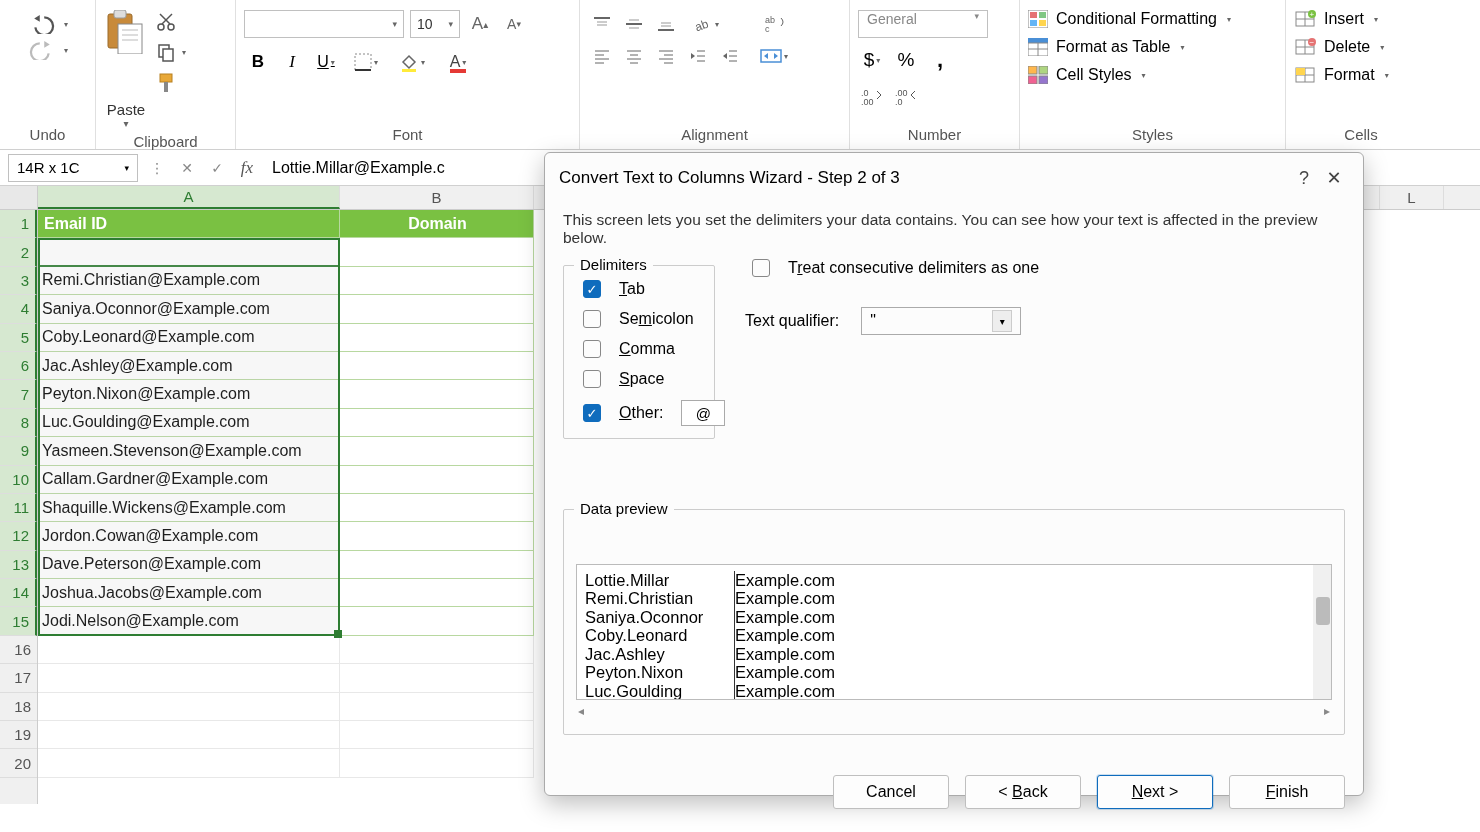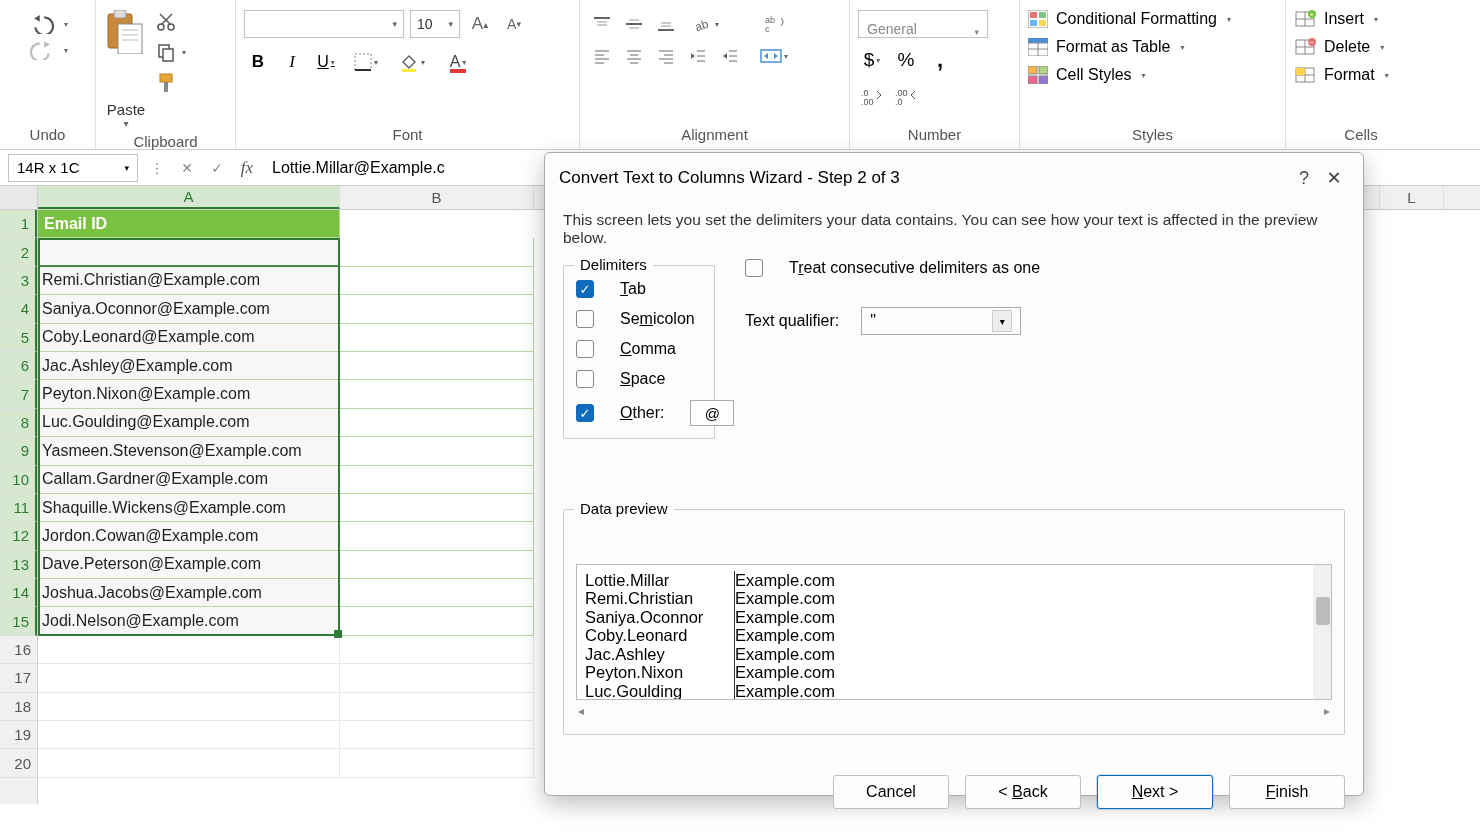--- a/index.html
+++ b/index.html
@@ -29,21 +29,21 @@
 .font-name { width: 160px; }
 .font-size { width: 50px; }
 .btn { width: 28px; height: 28px; display: flex; align-items: center; justify-content: center; cursor: pointer; }
 .split-caret { font-size: 8px; color: #666; padding-left: 2px; }
 
 .align-grid { display: grid; grid-template-columns: repeat(3, 28px); gap: 4px; }
 .align-col2 { display: flex; flex-direction: column; gap: 10px; padding-top: 6px; }
 .align-row { display: flex; gap: 4px; }
 
 .num-col { display: flex; flex-direction: column; gap: 8px; padding-top: 6px; }
-.num-combo { width: 130px; height: 28px; border: 1px solid #c0c0c0; display: flex; align-items: flex-end; padding: 0 8px; color: #888; }
+.num-combo { width: 130px; height: 28px; border: 1px solid #c0c0c0; display: flex; align-items: flex-start; padding: 0 8px; color: #888; }
 .num-row { display: flex; gap: 6px; align-items: center; }
 
 .styles-col { display: flex; flex-direction: column; gap: 10px; padding-top: 6px; }
 .style-item { display: flex; align-items: center; gap: 8px; font-size: 16px; cursor: pointer; }
 .style-icon { width: 20px; height: 18px; }
 
 .cells-col { display: flex; flex-direction: column; gap: 10px; padding-top: 6px; }
 .cell-item { display: flex; align-items: center; gap: 8px; font-size: 16px; cursor: pointer; }
 
 
@@ -78,21 +78,21 @@
 
 .dialog { position: absolute; top: 152px; left: 544px; width: 820px; height: 644px; background: #fcfcfc; border: 1px solid #aaa; box-shadow: 0 8px 24px rgba(0,0,0,0.25); border-radius: 6px; display: flex; flex-direction: column; }
 .dlg-title { display: flex; align-items: center; padding: 10px 14px; font-size: 17px; }
 .dlg-title-text { flex: 1; }
 .dlg-help, .dlg-close { width: 30px; height: 30px; display: flex; align-items: center; justify-content: center; cursor: pointer; font-size: 18px; color: #444; }
 .dlg-body { padding: 8px 18px 14px; flex: 1; display: flex; flex-direction: column; }
 .dlg-desc { font-size: 15.5px; color: #333; margin-bottom: 18px; }
 .fieldset { border: 1px solid #ccc; border-radius: 2px; padding: 14px 12px 12px; position: relative; margin-bottom: 14px; }
 .fieldset-legend { position: absolute; top: -10px; left: 10px; background: #fcfcfc; padding: 0 6px; font-size: 15px; }
 .delim-col { display: flex; flex-direction: column; gap: 12px; width: 170px; }
-.chk-row { display: flex; align-items: center; gap: 26px; font-size: 16px; }
+.chk-row { display: flex; align-items: center; gap: 18px; font-size: 16px; margin-left: 7px; }
 .chk { width: 18px; height: 18px; border: 1.5px solid #888; border-radius: 3px; display: flex; align-items: center; justify-content: center; cursor: pointer; }
 .chk.checked { background: #0f6cbd; border-color: #0f6cbd; color: #fff; font-size: 13px; }
 .other-input { width: 44px; height: 26px; border: 1px solid #aaa; text-align: center; font-size: 15px; }
 .tq-row { display: flex; align-items: center; gap: 22px; font-size: 16px; }
 .tq-combo { width: 160px; height: 28px; border: 1px solid #aaa; display: flex; align-items: center; padding: 0 8px; }
 .tq-combo .caret { margin-left: auto; font-size: 10px; background: #eee; border: 1px solid #ccc; width: 20px; height: 22px; display: flex; align-items: center; justify-content: center; }
 .preview-box { border: 1px solid #bbb; background: #fff; padding: 6px 8px; font-family: 'Courier New', monospace; font-size: 16.5px; line-height: 1.12; position: relative; height: 136px; overflow: hidden; }
 .preview-grid { display: grid; grid-template-columns: 150px auto; }
 .preview-cell { border-right: 1px solid #333; padding-right: 6px; white-space: nowrap; }
 .preview-scroll { position: absolute; right: 0; top: 0; bottom: 0; width: 18px; background: #f0f0f0; }
@@ -466,20 +466,21 @@
       <div class="col-hdr col-A sel">A</div>
       <div class="col-hdr col-B">B</div>
       <div id="col-rest" style="display:flex">
           <div style="width: 846px; border-right: 1px solid rgb(221, 221, 221);"></div>
           <div class="col-hdr col-other">L</div>
         </div>
     </div>
     <div class="data-rows" id="data-rows">
         <div class="data-row">
           <div class="cell col-A hdr-cell green-border" style="width: 302px;">Email ID</div>
+          <div class="cell col-B hdr-cell center green-border" style="width: 194px;">Domain</div>
         </div>
         <div class="data-row">
           <div class="cell col-A green-border" style="width: 302px;">Lottie.Millar@Example.com</div>
           <div class="cell col-B green-border" style="width: 194px;"></div>
         </div>
         <div class="data-row">
           <div class="cell col-A green-border" style="width: 302px;">Remi.Christian@Example.com</div>
           <div class="cell col-B green-border" style="width: 194px;"></div>
         </div>
         <div class="data-row">

